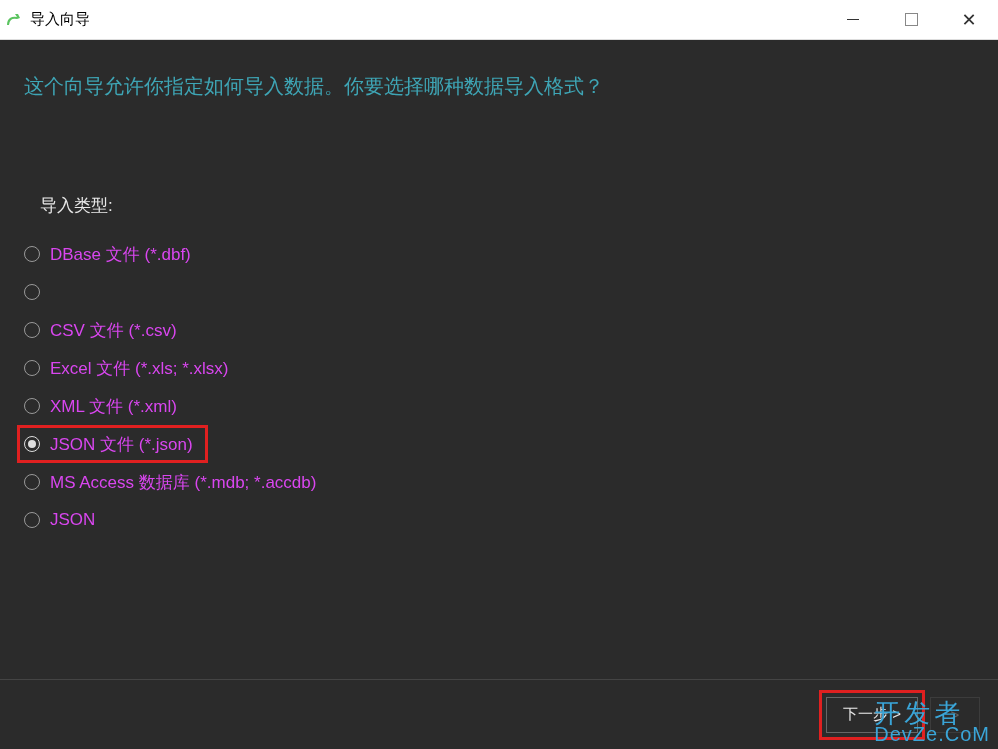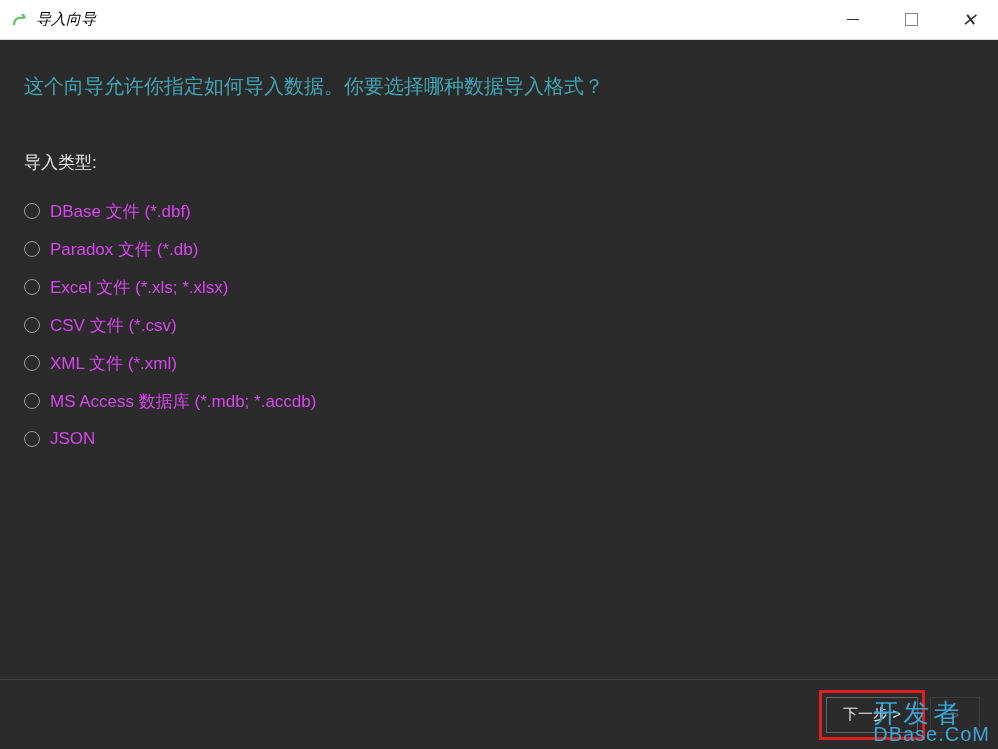--- a/index.html
+++ b/index.html
@@ -13,23 +13,22 @@
       background: #2b2b2b;
       font-family: "Microsoft YaHei", "Segoe UI", sans-serif;
       overflow: hidden;
       position: relative;
     }
     .titlebar {
       height: 40px;
       background: #ffffff;
       display: flex;
       align-items: center;
-      padding-left: 10px;
+      padding-left: 4px;
       border-bottom: 1px solid #ddd;
-      font-style: italic;
     }
     .titlebar-icon {
       width: 18px;
       height: 18px;
       margin-right: 8px;
       display: flex;
       align-items: center;
       justify-content: center;
     }
     .titlebar-icon svg {
@@ -75,26 +74,27 @@
       padding: 32px 24px 0 24px;
       background: #2b2b2b;
       color: #e8e8e8;
       height: calc(100% - 40px - 70px);
       overflow: auto;
     }
     .header-text {
       color: #3ea5b5;
       font-size: 20px;
       line-height: 1.4;
-      margin-bottom: 51px;
+      margin-bottom: 94px;
     }
     .section-label {
       color: #e8e8e8;
       font-size: 17px;
       margin-bottom: 18px;
+      margin-left: 16px;
     }
     .radio-list {
       display: flex;
       flex-direction: column;
       gap: 0;
     }
     .radio-item {
       display: flex;
       align-items: center;
       height: 38px;
@@ -207,46 +207,49 @@
 <div class="content">
   <div class="header-text">这个向导允许你指定如何导入数据。你要选择哪种数据导入格式？</div>
   <div class="section-label">导入类型:</div>
   <div class="radio-list" id="radio-list">
       <div class="radio-item">
         <div class="radio-circle"></div>
         <div class="radio-label">DBase 文件 (*.dbf)</div>
       </div>
       <div class="radio-item">
         <div class="radio-circle"></div>
-        <div class="radio-label">Paradox 文件 (*.db)</div>
+      </div>
+      <div class="radio-item">
+        <div class="radio-circle"></div>
+        <div class="radio-label">CSV 文件 (*.csv)</div>
       </div>
       <div class="radio-item">
         <div class="radio-circle"></div>
         <div class="radio-label">Excel 文件 (*.xls; *.xlsx)</div>
       </div>
       <div class="radio-item">
         <div class="radio-circle"></div>
-        <div class="radio-label">CSV 文件 (*.csv)</div>
-      </div>
-      <div class="radio-item">
-        <div class="radio-circle"></div>
         <div class="radio-label">XML 文件 (*.xml)</div>
+      </div>
+      <div class="radio-item selected highlighted">
+        <div class="radio-circle"></div>
+        <div class="radio-label">JSON 文件 (*.json)</div>
       </div>
       <div class="radio-item">
         <div class="radio-circle"></div>
         <div class="radio-label">MS Access 数据库 (*.mdb; *.accdb)</div>
       </div>
       <div class="radio-item">
         <div class="radio-circle"></div>
         <div class="radio-label">JSON</div>
       </div>
     </div>
 </div>
 
 <div class="footer">
   <button class="footer-button highlighted">下一步 &gt;</button>
   <button class="footer-button" style="opacity:0.3; min-width:50px; padding:0 10px;">&gt;</button>
 </div>
 
 <div class="watermark">
   <div class="line1">开发者</div>
-  <div class="line2">DBase.CoM</div>
+  <div class="line2">DevZe.CoM</div>
 </div>
 
 </body></html>

